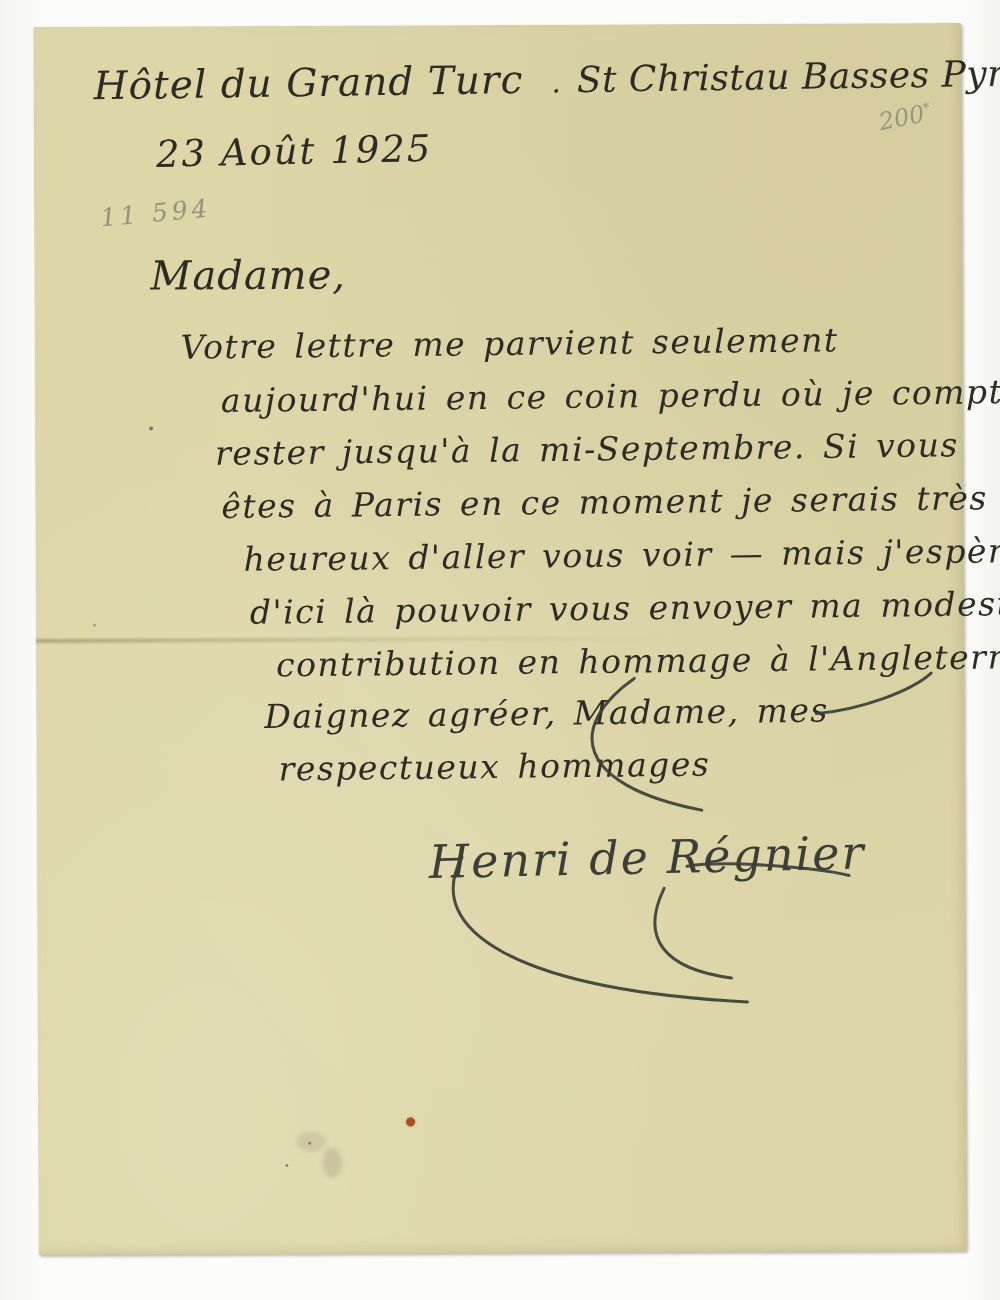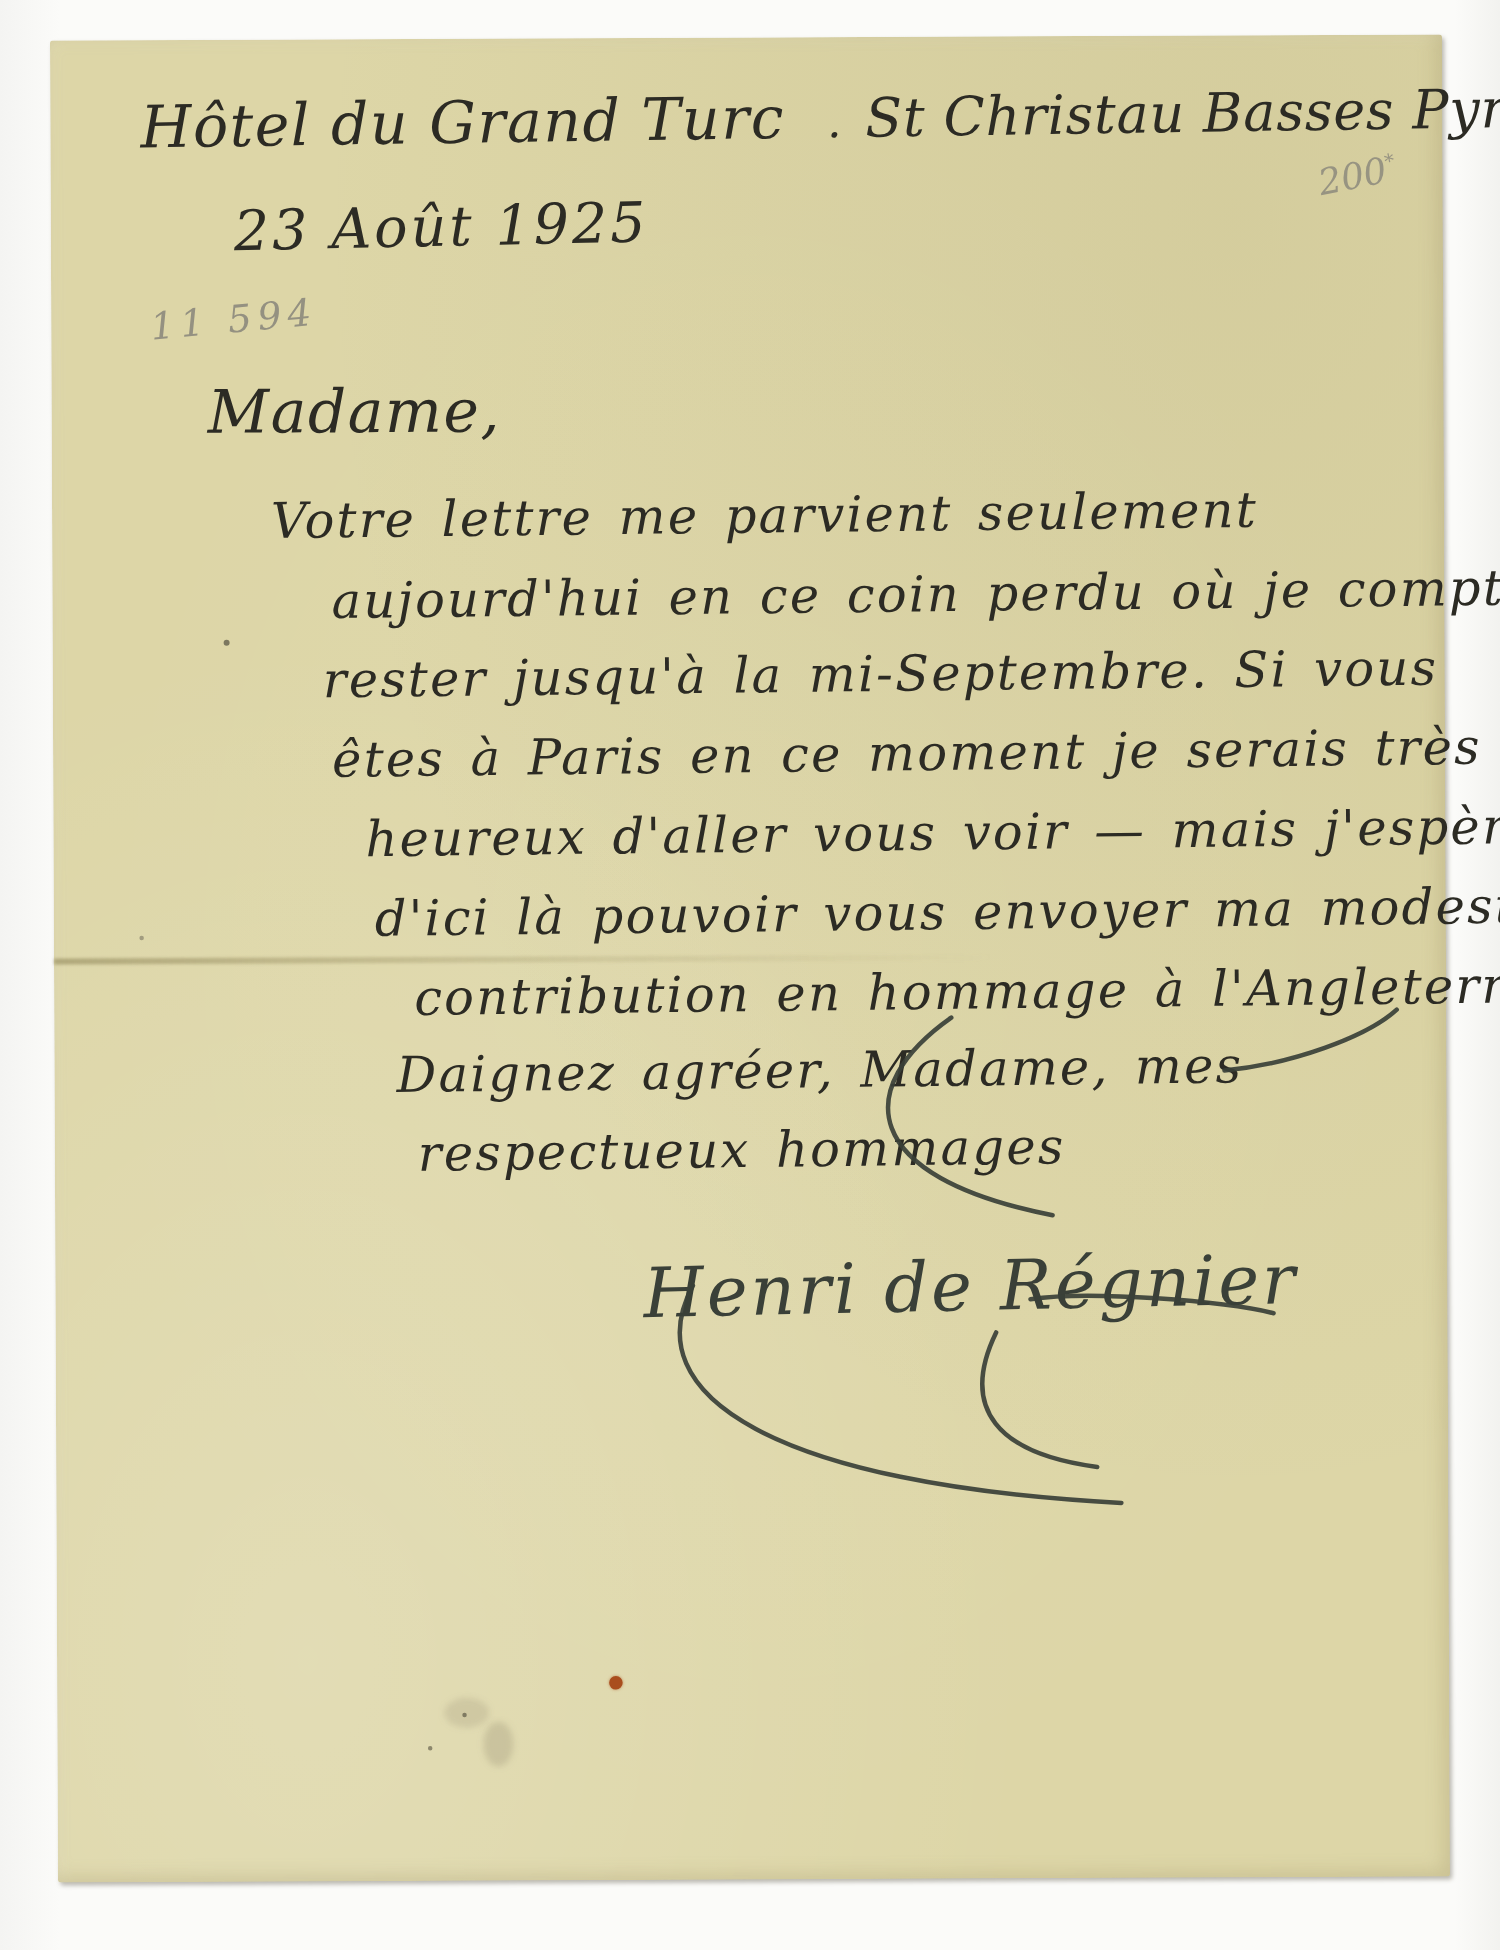--- a/index.html
+++ b/index.html
@@ -45,21 +45,21 @@
   .letterhead .hotel{font-size:39px;letter-spacing:1px;}
   .letterhead .sep{font-size:30px;margin:0 16px 0 28px;}
   .letterhead .place{font-size:36px;letter-spacing:0.5px;flex:1;text-align:right;}
 
   .date-line{position:absolute;left:122px;top:104px;font-size:37px;letter-spacing:2px;transform:rotate(-1deg);}
 
   .pencil-price{position:absolute;left:845px;top:80px;font-size:24px;transform:rotate(-11deg);opacity:0.85;}
   .pencil-price sup{font-size:13px;}
   .pencil-inventory{position:absolute;left:66px;top:172px;font-size:25px;letter-spacing:4px;transform:rotate(-5deg);opacity:0.9;}
 
-  .salutation{position:absolute;left:104px;top:226px;font-size:40px;letter-spacing:1px;}
+  .salutation{position:absolute;left:116px;top:226px;font-size:40px;letter-spacing:1px;}
 
   .bodyline{position:absolute;font-size:33px;letter-spacing:1.5px;word-spacing:5px;transform:rotate(-0.4deg);}
   .l1{left:146px;top:299px;}
   .l2{left:186px;top:352px;}
   .l3{left:180px;top:405px;}
   .l4{left:186px;top:458px;}
   .l5{left:208px;top:511px;}
   .l6{left:214px;top:564px;}
   .l7{left:240px;top:617px;}
   .c1{left:228px;top:669px;}

